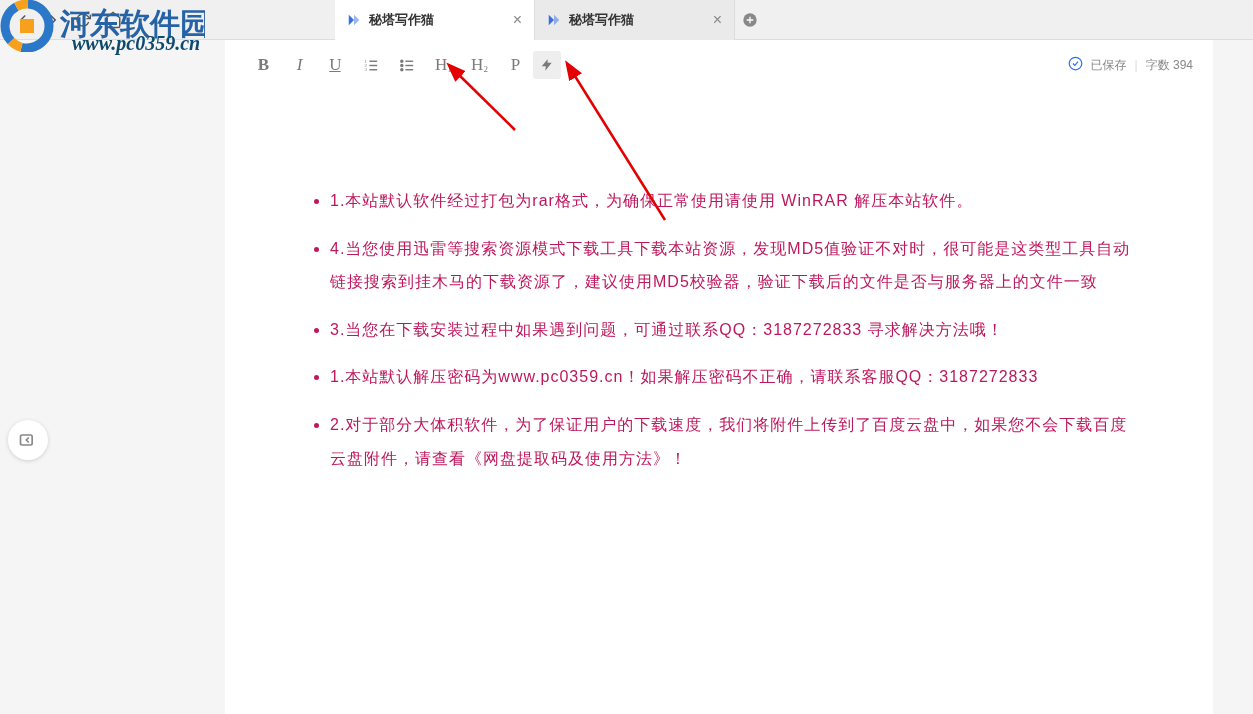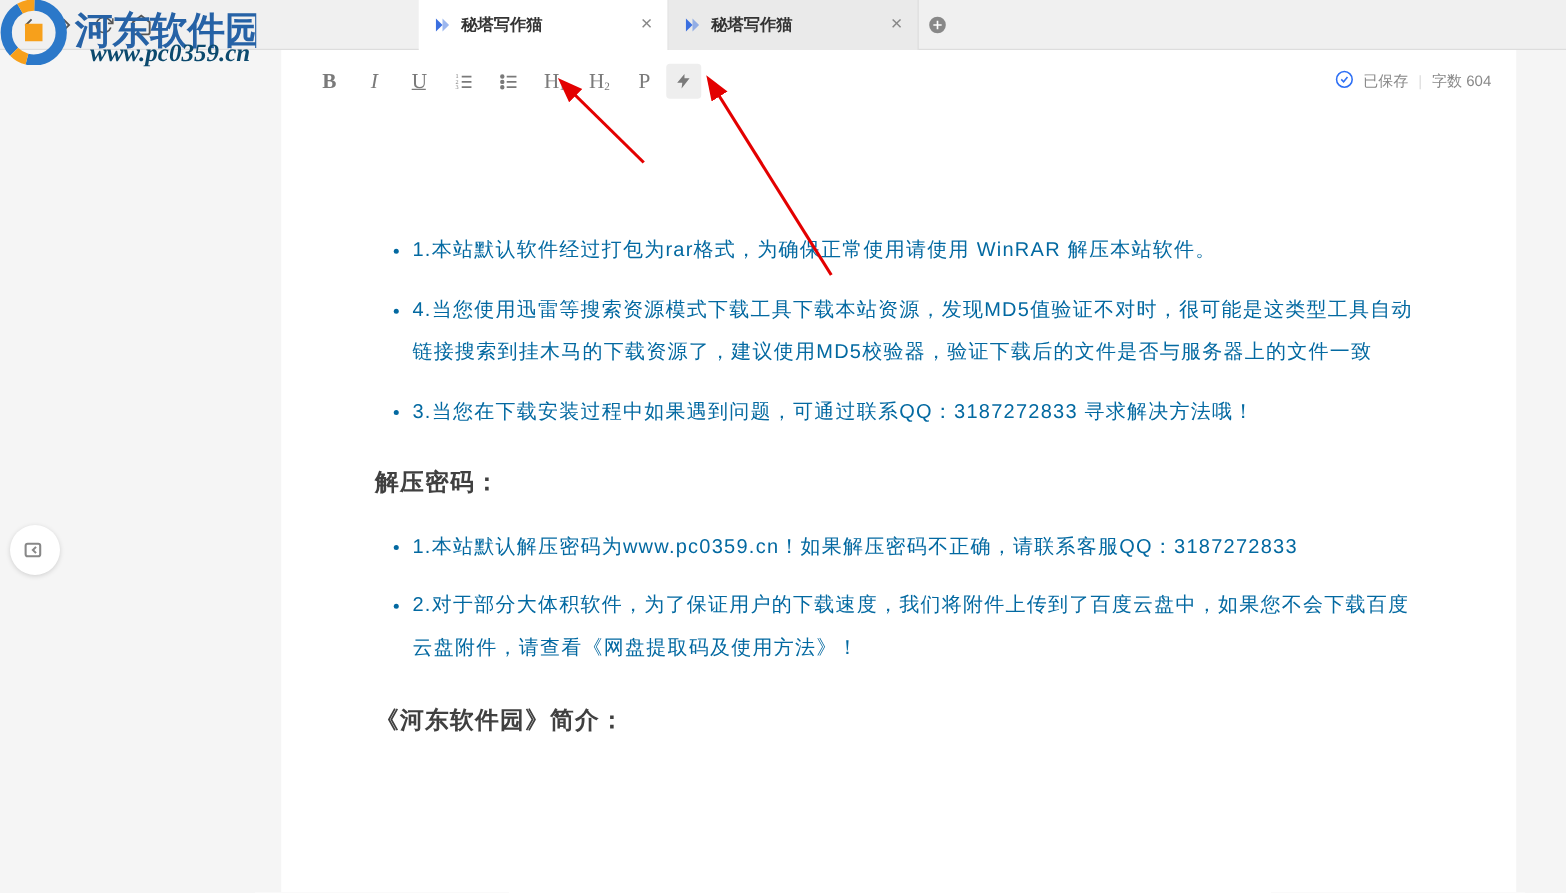--- a/index.html
+++ b/index.html
@@ -32,21 +32,21 @@
   .fmt-btn.underline { text-decoration: underline; }
   .h-sub { font-size: 9px; margin-left: 1px; position: relative; top: 4px; }
   .fmt-btn.lightning { background: #eee; width: 28px; height: 28px; border-radius: 3px; }
   .status-right { margin-left: auto; display: flex; align-items: center; font-size: 12px; color: #888; gap: 8px; }
   .check-ico { color: #2d6ff5; }
   .divider { color: #ddd; }
 
   .doc-body { padding: 80px 75px 20px 75px; color: #4a4a4a; font-size: 16px; line-height: 1.6; overflow-y: auto; height: calc(100% - 50px); }
   .doc-body h3 { font-size: 19px; font-weight: 700; color: #404040; margin: 26px 0 18px 0; letter-spacing: 1px; }
   .doc-body ul { list-style: disc; padding-left: 30px; }
-  .doc-body li { margin: 14px 0; line-height: 2.1; color: #0369a1; letter-spacing: 1px; font-size: 16px; }
+  .doc-body li { margin: 14px 0; line-height: 2.1; color: #be185d; letter-spacing: 1px; font-size: 16px; }
 
   .annot-overlay { position: absolute; top: 40px; left: 225px; pointer-events: none; z-index: 50; }
 </style>
 </head>
 <body>
 
 <div class="browser-bar">
   <div class="nav-btn">
       <svg width="18" height="18" viewBox="0 0 24 24" fill="none" stroke="currentColor" stroke-width="2">
         <polyline points="15 18 9 12 15 6"></polyline>
@@ -156,36 +156,34 @@
           </svg>
         </div>
 
       <div class="status-right">
         <span class="check-ico"><svg width="15" height="15" viewBox="0 0 24 24" fill="none" stroke="currentColor" stroke-width="2">
               <circle cx="12" cy="12" r="10"></circle>
               <polyline points="8 12 11 15 16 9"></polyline>
             </svg></span>
         <span>已保存</span>
         <span class="divider">|</span>
-        <span>字数 604</span>
+        <span>字数 394</span>
       </div>
     </div>
 
     <div class="doc-body">
       <ul>
         <li>1.本站默认软件经过打包为rar格式，为确保正常使用请使用 WinRAR 解压本站软件。</li>
         <li>4.当您使用迅雷等搜索资源模式下载工具下载本站资源，发现MD5值验证不对时，很可能是这类型工具自动链接搜索到挂木马的下载资源了，建议使用MD5校验器，验证下载后的文件是否与服务器上的文件一致</li>
         <li>3.当您在下载安装过程中如果遇到问题，可通过联系QQ：3187272833 寻求解决方法哦！</li>
       </ul>
-      <h3>解压密码：</h3>
       <ul>
         <li>1.本站默认解压密码为www.pc0359.cn！如果解压密码不正确，请联系客服QQ：3187272833</li>
         <li>2.对于部分大体积软件，为了保证用户的下载速度，我们将附件上传到了百度云盘中，如果您不会下载百度云盘附件，请查看《网盘提取码及使用方法》！</li>
       </ul>
-      <h3>《河东软件园》简介：</h3>
     </div>
   </div>
 </div>
 
 <svg class="annot-overlay" width="700" height="300">
   <defs>
     <marker id="arr" markerWidth="10" markerHeight="10" refX="2" refY="3" orient="auto">
       <path d="M0,0 L0,6 L8,3 z" fill="#e30000"></path>
     </marker>
   </defs>

